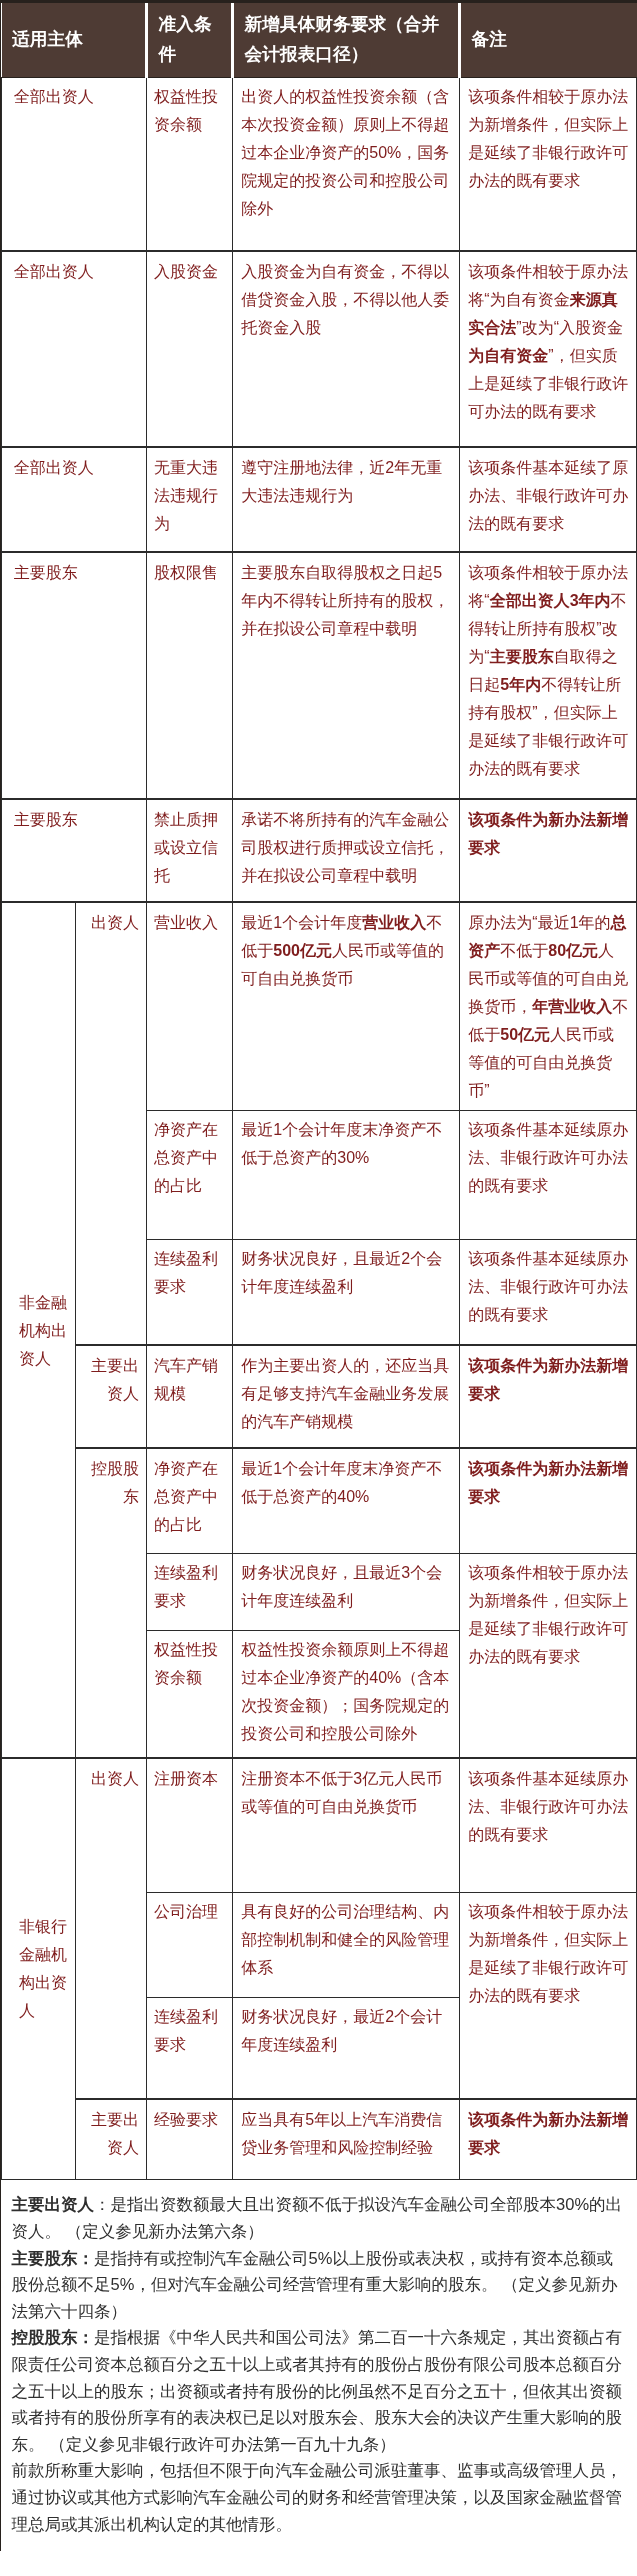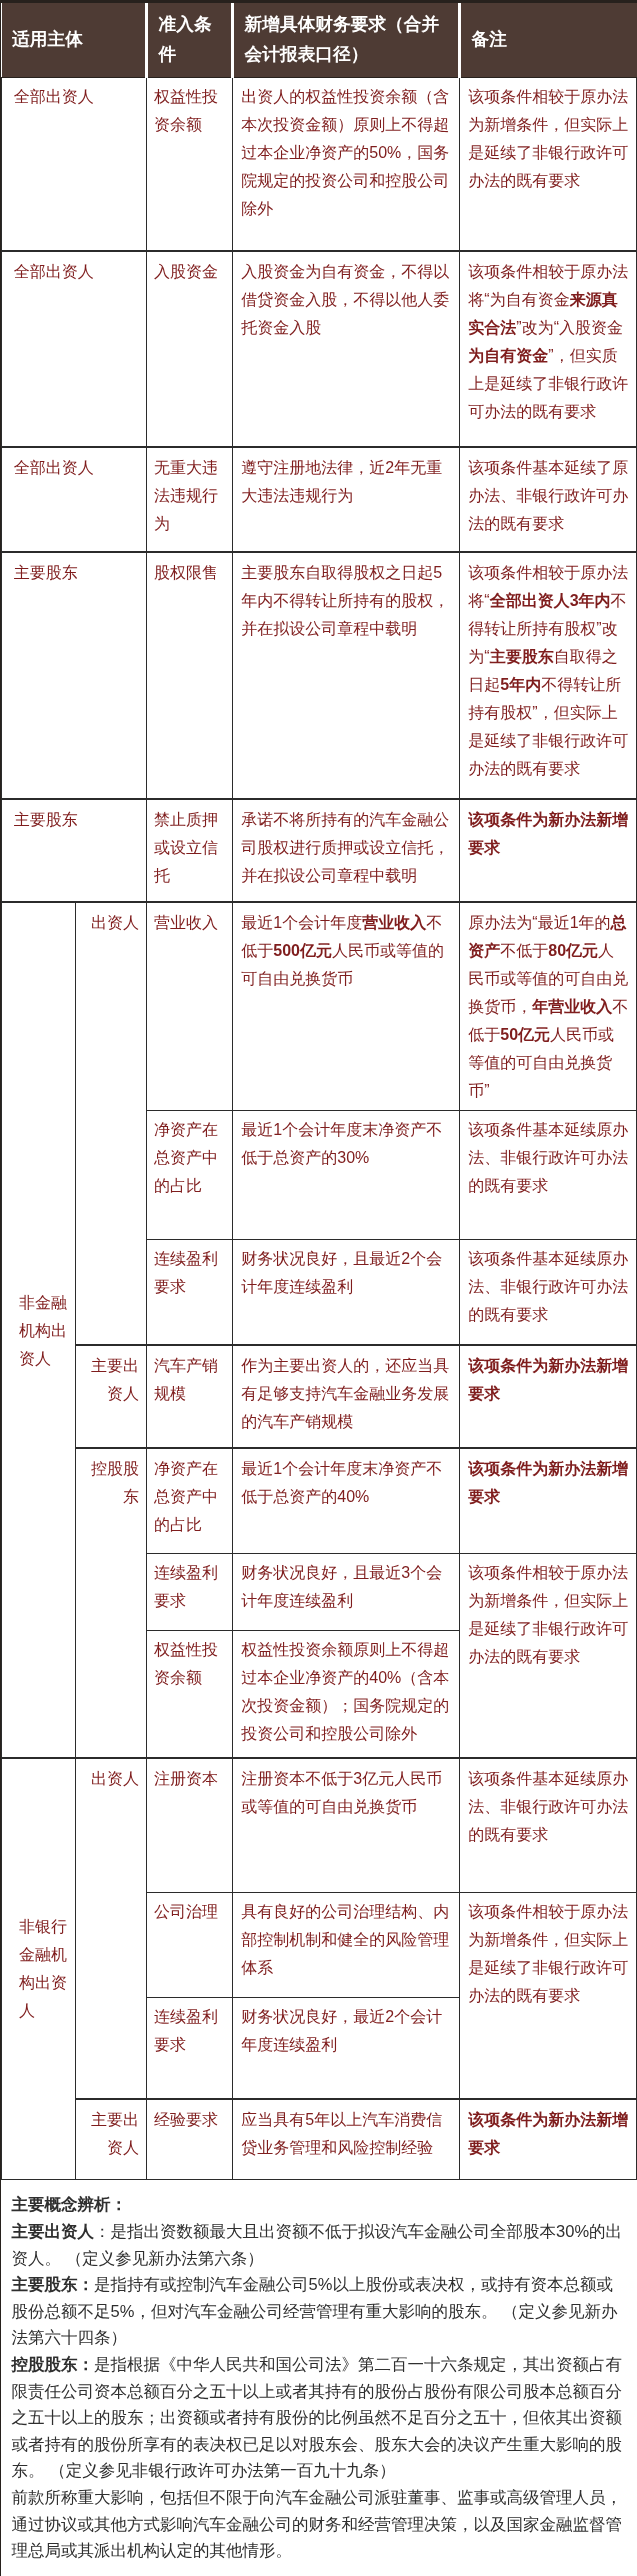--- a/index.html
+++ b/index.html
@@ -169,21 +169,20 @@
       <tr class="gsep" style="height:80px">
         <td class="inner">主要出资人</td>
         <td class="cond">经验要求</td>
         <td class="req">应当具有5年以上汽车消费信贷业务管理和风险控制经验</td>
         <td class="rem"><span class="b">该项条件为新办法新增要求</span></td>
       </tr>
     </tbody>
   </table>
 
   <div class="notes">
-    <p><span class="b">主要概念辨析：</span></p>
     <p><span class="b">主要出资人</span><span>：是指出资数额最大且出资额不低于拟设汽车金融公司全部股本30%的出资人。 （定义参见新办法第六条）</span></p>
     <p><span class="b">主要股东：</span><span>是指持有或控制汽车金融公司5%以上股份或表决权，或持有资本总额或股份总额不足5%，但对汽车金融公司经营管理有重大影响的股东。 （定义参见新办法第六十四条）</span></p>
     <p><span class="b">控股股东：</span><span>是指根据《中华人民共和国公司法》第二百一十六条规定，其出资额占有限责任公司资本总额百分之五十以上或者其持有的股份占股份有限公司股本总额百分之五十以上的股东；出资额或者持有股份的比例虽然不足百分之五十，但依其出资额或者持有的股份所享有的表决权已足以对股东会、股东大会的决议产生重大影响的股东。 （定义参见非银行政许可办法第一百九十九条）</span></p>
     <p><span class="b"></span><span>前款所称重大影响，包括但不限于向汽车金融公司派驻董事、监事或高级管理人员，通过协议或其他方式影响汽车金融公司的财务和经营管理决策，以及国家金融监督管理总局或其派出机构认定的其他情形。</span></p>
   </div>
 
 </div>
 
 
 </body></html>

